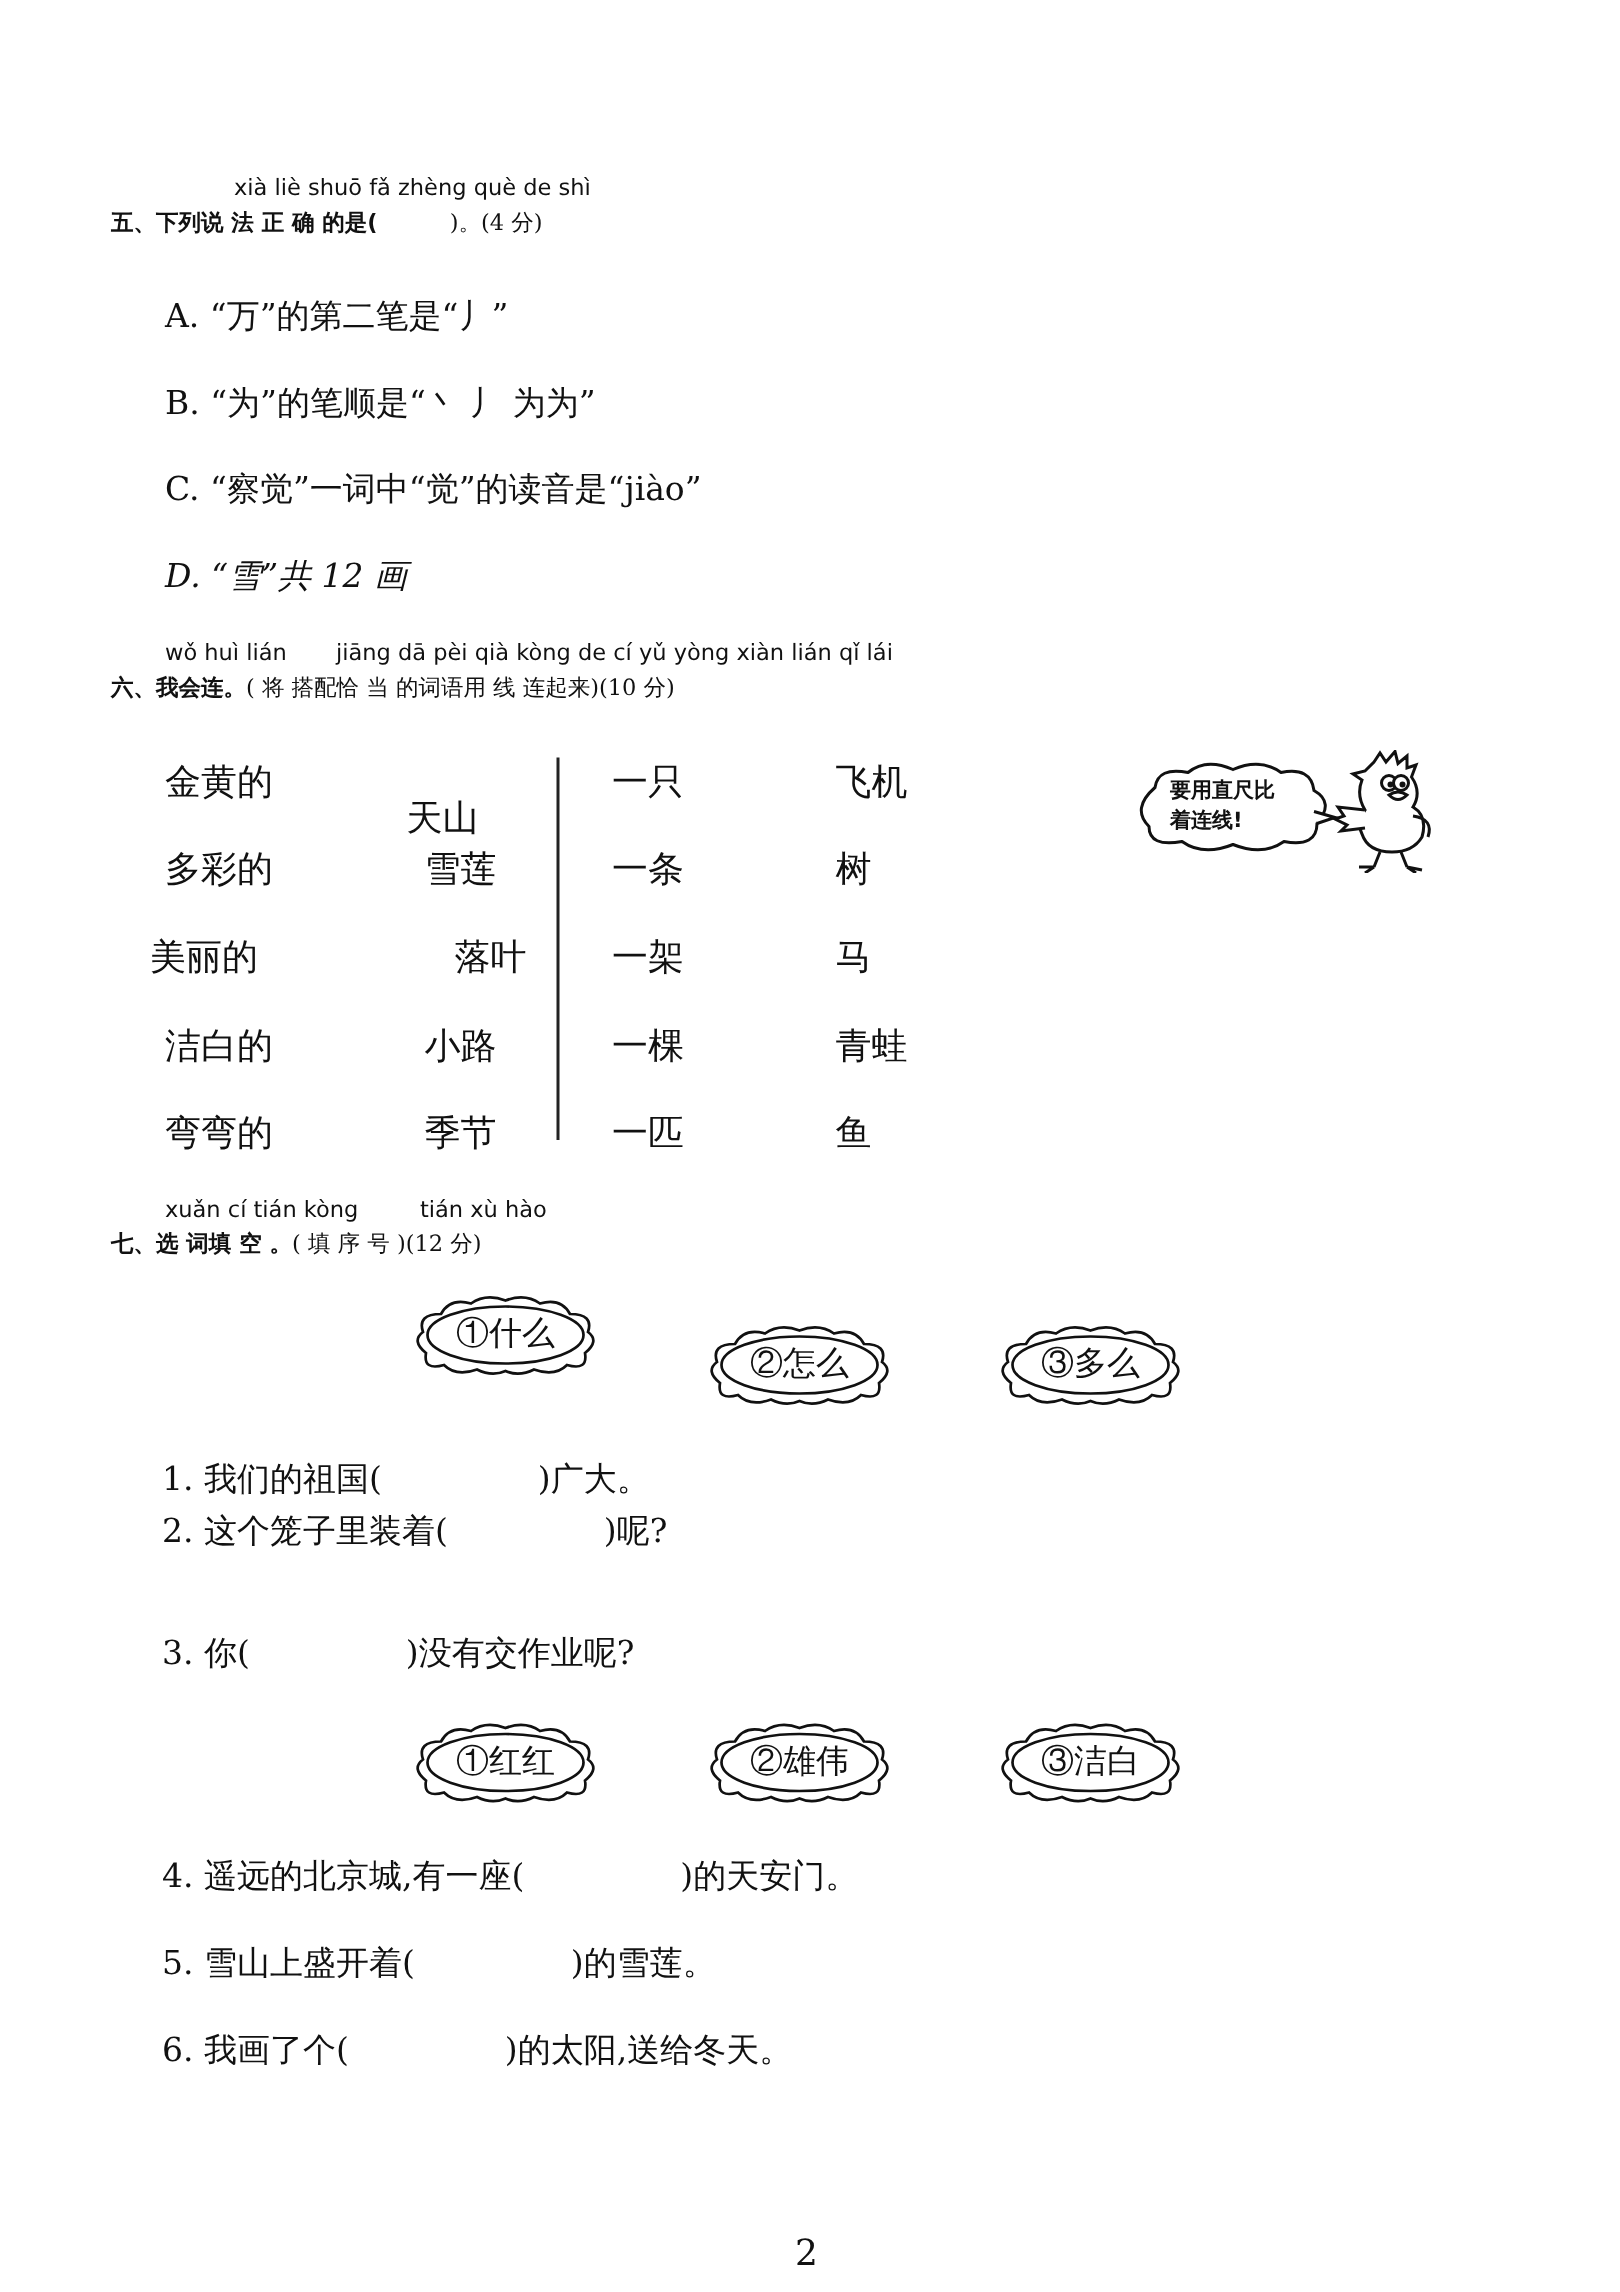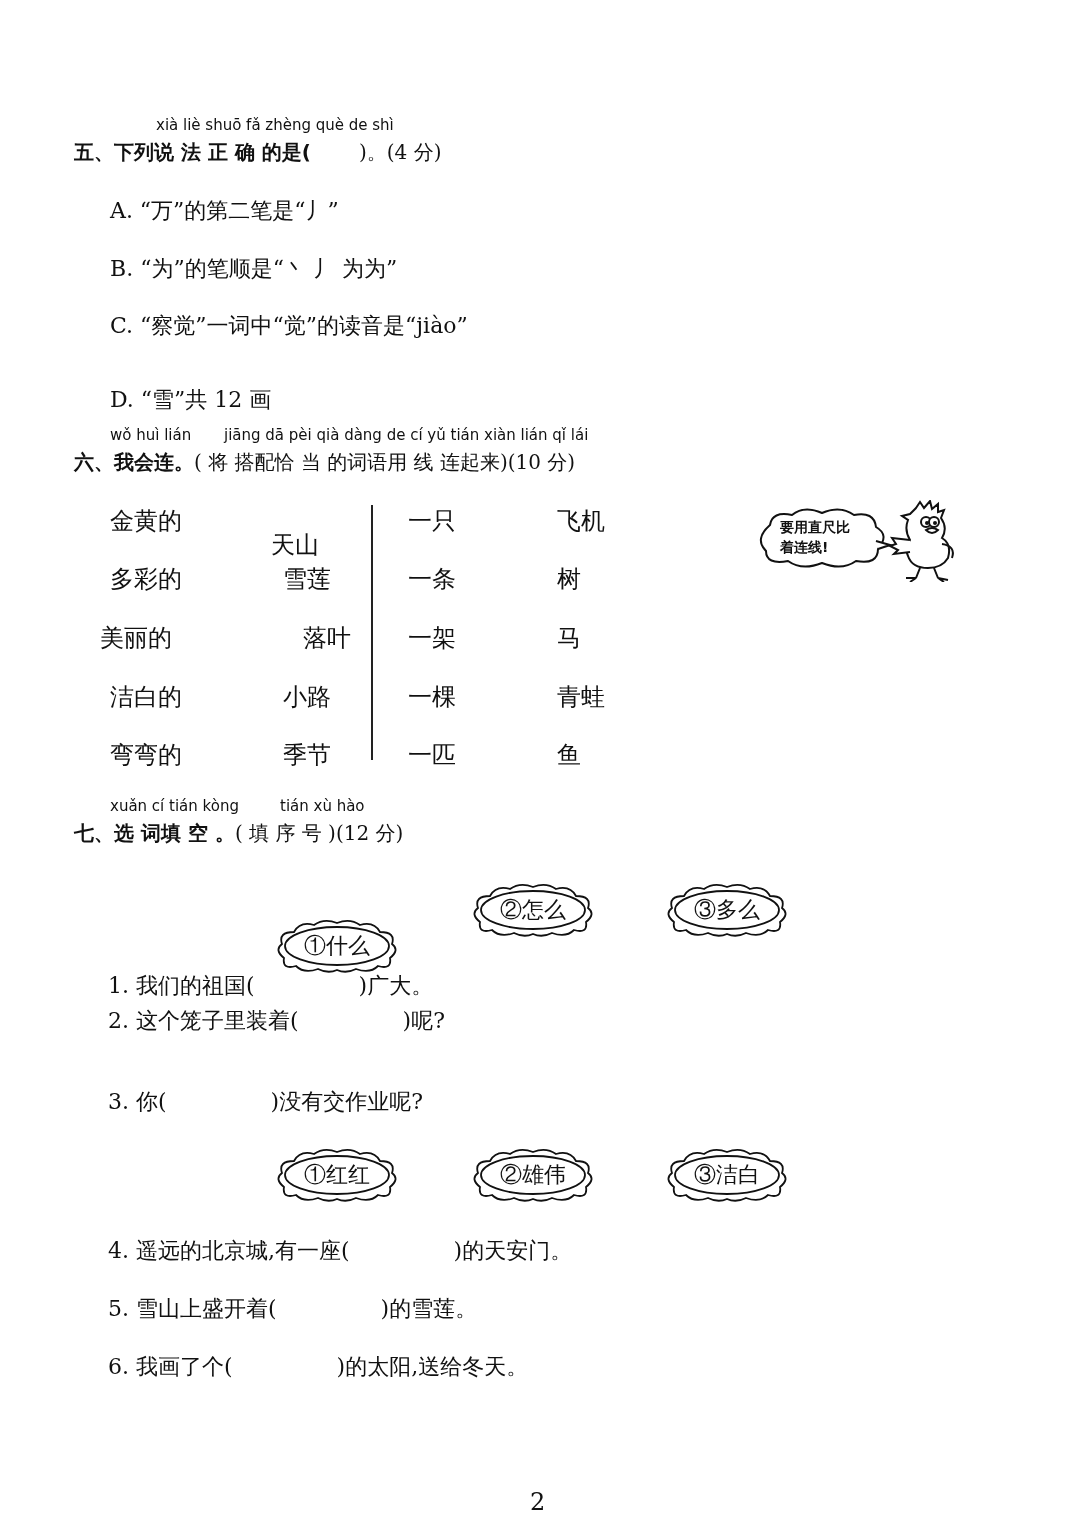--- a/index.html
+++ b/index.html
@@ -1,20 +1,20 @@
 <!DOCTYPE html>
 <html><head>
   <meta charset="utf-8">
   <style>
     html, body { margin: 0; padding: 0; background: #ffffff; }
     body { width: 1080px; height: 1528px; position: relative; overflow: hidden;
            color: #111; font-family: "DejaVu Serif", "Liberation Serif", serif; }
     .abs { position: absolute; white-space: nowrap; }
     .pinyin { font-family: "DejaVu Sans", "Liberation Sans", sans-serif; font-size: 15px; color: #111; letter-spacing: 0; }
-    .heading { font-family: "DejaVu Sans", "Liberation Sans", sans-serif; font-size: 20px; font-weight: bold; color: #111; text-align: right; }
+    .heading { font-family: "DejaVu Sans", "Liberation Sans", sans-serif; font-size: 15px; font-weight: bold; color: #111; text-align: right; }
     .heading .light { font-weight: normal; font-family: "DejaVu Serif", serif; }
     .opt { font-size: 22px; }
     .cell { font-size: 24px; }
     .divider { position: absolute; left: 371px; top: 505px; width: 2px; height: 255px; background: #222; }
     .flower { position: absolute; width: 126px; height: 56px; }
     .flower svg { position: absolute; left: 0; top: 0; }
     .flower .lbl { position: absolute; left: 0; top: 0; width: 126px; height: 56px; line-height: 56px;
                    text-align: center; font-size: 22px; }
     .q { font-size: 22px; }
     .bubble { position: absolute; left: 752px; top: 505px; width: 140px; height: 68px; }
@@ -26,24 +26,24 @@
 </head>
 <body>
 
 <div class="abs pinyin" style="left:112px; top:116px;margin-left:44px;">xià liè shuō  fǎ zhèng què  de shì</div>
 <div class="abs heading" style="left:74px; top:139px;">
   <span>五、下列说 法 正  确 的是(</span><span style="display:inline-block;width:48px;"></span><span class="light">)。(4 分)</span>
 </div>
 <div class="abs opt" style="left:110px; top:196px;">A. “万”的第二笔是“丿”</div>
 <div class="abs opt" style="left:110px; top:254px;">B. “为”的笔顺是“丶 丿 为为”</div>
 <div class="abs opt" style="left:110px; top:311px;">C. “察觉”一词中“觉”的读音是“jiào”</div>
-<div class="abs opt" style="left:110px; top:385px;">D. “雪”共 12 画</div>
+<div class="abs opt" style="left:110px; top:369px;font-style:italic;">D. “雪”共 12 画</div>
 
 <div class="abs pinyin" style="left:110px; top:426px;">wǒ huì lián</div>
-<div class="abs pinyin" style="left:224px; top:426px;">jiāng  dā  pèi qià dàng  de   cí   yǔ tián xiàn lián  qǐ  lái</div>
+<div class="abs pinyin" style="left:224px; top:426px;">jiāng  dā  pèi qià kòng  de   cí   yǔ yòng xiàn lián  qǐ  lái</div>
 <div class="abs heading" style="left:74px; top:449px;">
   <span>六、我会连。</span><span class="light">( 将 搭配恰 当  的词语用  线 连起来)(10 分)</span>
 </div>
 
 <div class="abs cell" style="left:110px; top:505px;">金黄的</div>
 <div class="abs cell" style="left:110px; top:563px;">多彩的</div>
 <div class="abs cell" style="left:100px; top:622px;">美丽的</div>
 <div class="abs cell" style="left:110px; top:681px;">洁白的</div>
 <div class="abs cell" style="left:110px; top:739px;">弯弯的</div>
 
@@ -90,21 +90,21 @@
     <path d="M34,68 L30,78 M30,78 L20,78 M30,78 L24,82 M48,68 L52,78 M52,78 L62,80 M52,78 L58,82" stroke="#111" stroke-width="2" fill="none"></path>
   </svg>
 </div>
 
 <div class="abs pinyin" style="left:110px; top:797px;">xuǎn  cí  tián kòng</div>
 <div class="abs pinyin" style="left:280px; top:797px;">tián  xù hào</div>
 <div class="abs heading" style="left:74px; top:820px;">
   <span>七、选 词填 空 。</span><span class="light">( 填 序 号 )(12 分)</span>
 </div>
 
-<div class="flower" style="left:274px; top:918px;">
+<div class="flower" style="left:274px; top:862px;">
   <svg width="126" height="56" viewBox="0 0 126 56">
       <use href="#flowerShape"></use>
     </svg>
   <div class="lbl">①什么</div>
 </div>
 <div class="flower" style="left:470px; top:882px;">
   <svg width="126" height="56" viewBox="0 0 126 56">
       <use href="#flowerShape"></use>
     </svg>
   <div class="lbl">②怎么</div>

